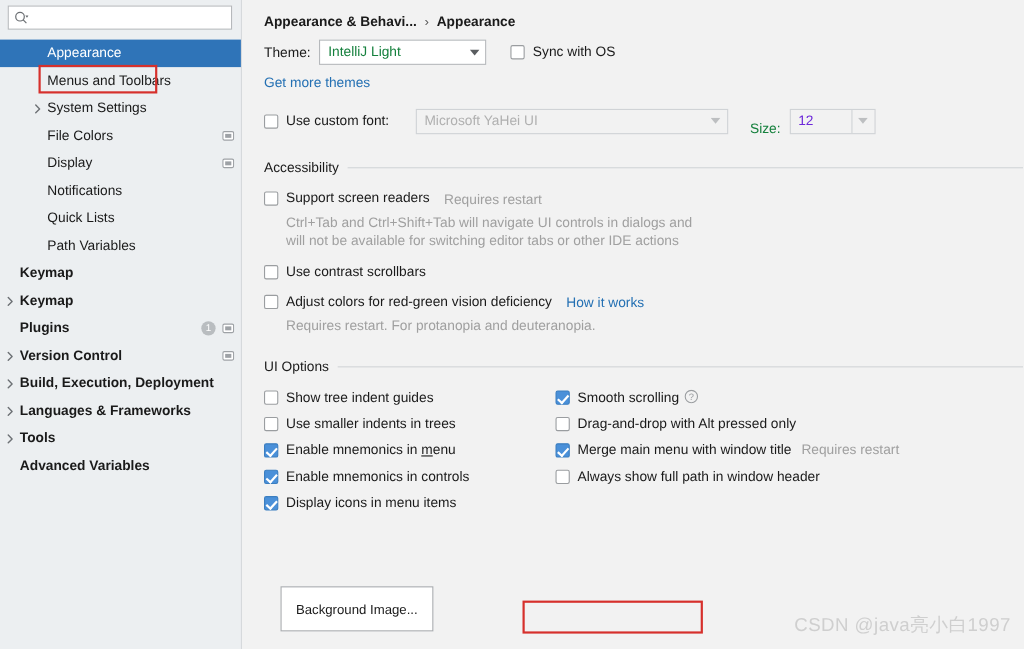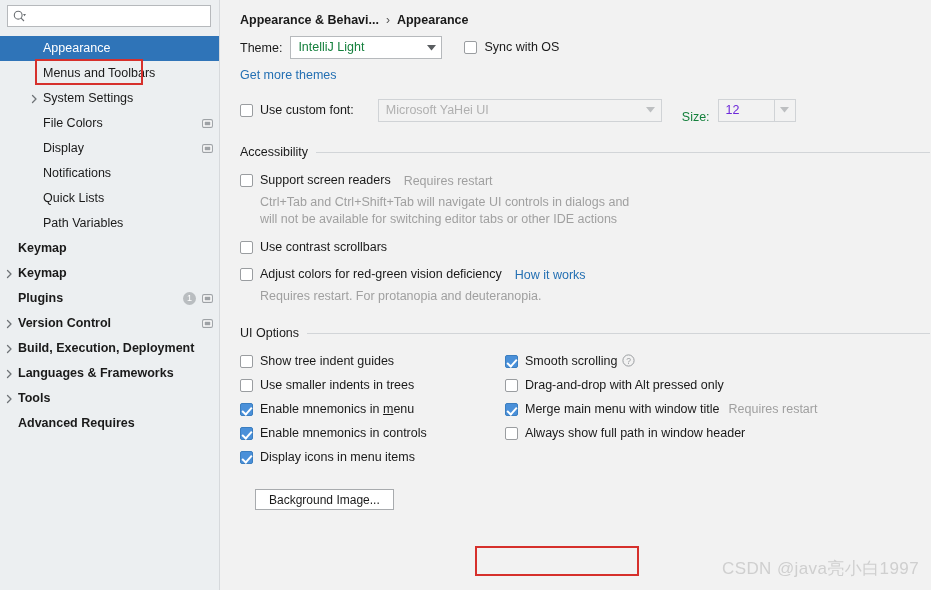--- a/index.html
+++ b/index.html
@@ -132,24 +132,24 @@
   .section { display:flex; align-items:center; padding-left:10px; padding-right:1px; }
   .section .stitle { font-size:12.5px; color:#1a1a1a; white-space:nowrap; }
   .section .srule { flex:1 1 auto; height:1px; background:#d2d5d8; margin-left:8px; }
 
   .desc { color:#a0a0a0; font-size:12.5px; line-height:17px; }
 
   .qmark { width:13px; height:13px; display:inline-block; vertical-align:-2px; margin-left:5px; }
 
   
   .btn {
-    height:21px; background:#ffffff; border:1px solid #a8abae;
+    height:41px; background:#ffffff; border:1px solid #a8abae;
     font-family:"Liberation Sans", sans-serif; font-size:12px;
     color:#1a1a1a; padding:0 13px; cursor:pointer;
-    display:inline-flex; align-items:center;
+    display:inline-flex; align-items:center;margin-top:44px;
   }
 
   .watermark {
     position:absolute; right:12px; bottom:10px;
     font-size:17px; color:#cfcfcf; letter-spacing:0.4px;
     font-family:"Liberation Sans", sans-serif;
     white-space:nowrap;
   }
 </style>
 </head>
@@ -284,21 +284,21 @@
           <span class="twisty">
             <svg viewBox="0 0 10 10" width="10" height="10">
               <path fill="none" stroke="#6e7276" stroke-width="1.3" stroke-linecap="round" stroke-linejoin="round" d="M3.5 1.5 L7 5 L3.5 8.5"></path>
             </svg>
           </span>
           <span class="t-label">Tools</span>
           <span class="spacer"></span>
         </div>
         <div class="tree-row lvl0">
           <span class="twisty"></span>
-          <span class="t-label">Advanced Requires</span>
+          <span class="t-label">Advanced Variables</span>
           <span class="spacer"></span>
         </div>
       </div>
 
     <div class="annot" id="annot-appearance"></div>
   </div>
 
   <div id="content">
 
     <div class="breadcrumb">

